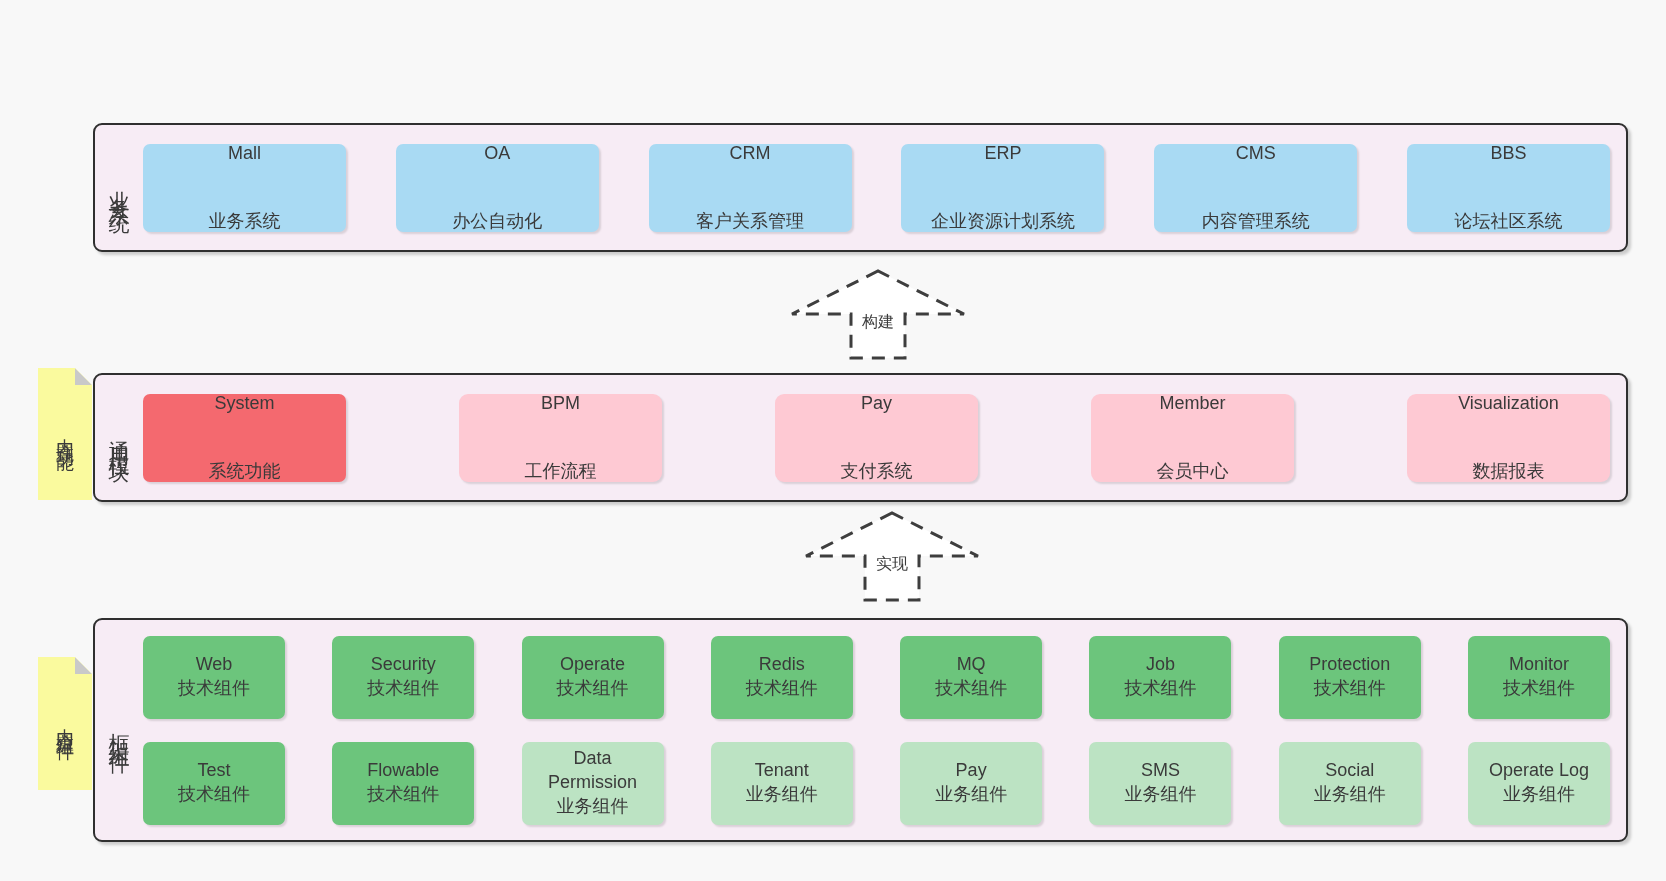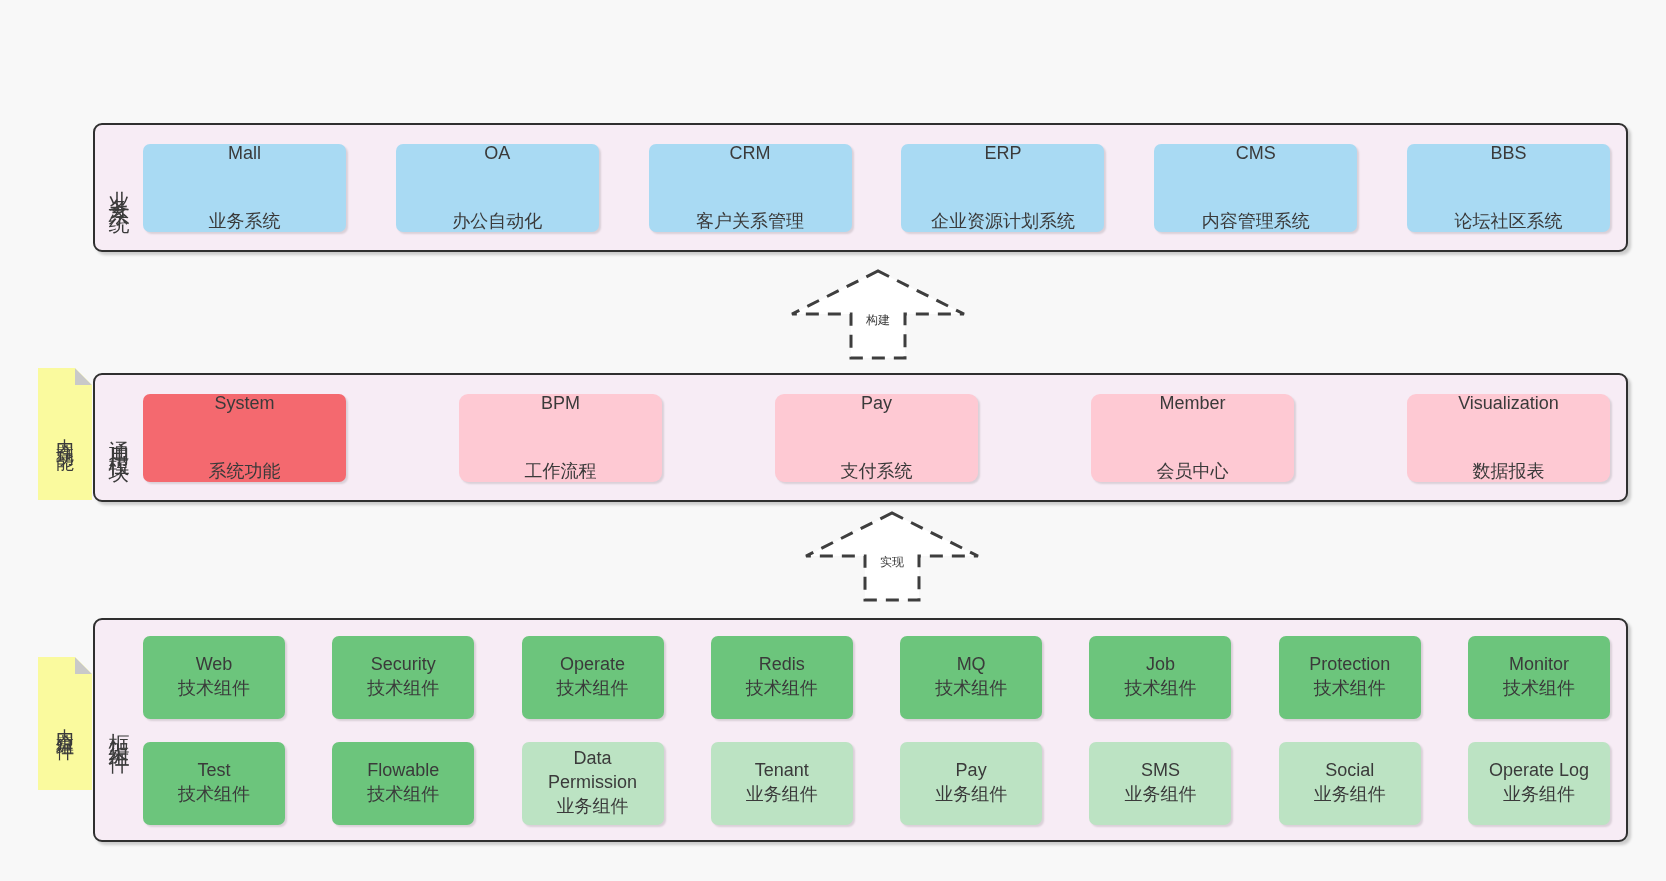--- a/index.html
+++ b/index.html
@@ -61,21 +61,21 @@
   .note-fold {
     position:absolute; top:0; right:0; width:17px; height:17px;
     background:#c9c9c9; clip-path:polygon(0 0, 100% 100%, 0 100%);
   }
   .arrow { position:absolute; width:180px; height:93px; }
   .arrow-1 { left:788px; top:268px; }
   .arrow-2 { left:802px; top:510px; }
   .arrow svg { display:block; width:100%; height:100%; }
   .arrow-label {
     position:absolute; left:50%; top:44px; transform:translateX(-50%);
-    background:#ffffff; padding:0 3px; font-size:12px; color:#3a3a3a;
+    background:#ffffff; padding:0 3px; font-size:16px; color:#3a3a3a;
     white-space:nowrap;
   }
 </style>
 </head>
 <body>
 
 <div class="canvas">
 
   <section class="panel panel-top">
     <div class="side-label">业务系统</div>

